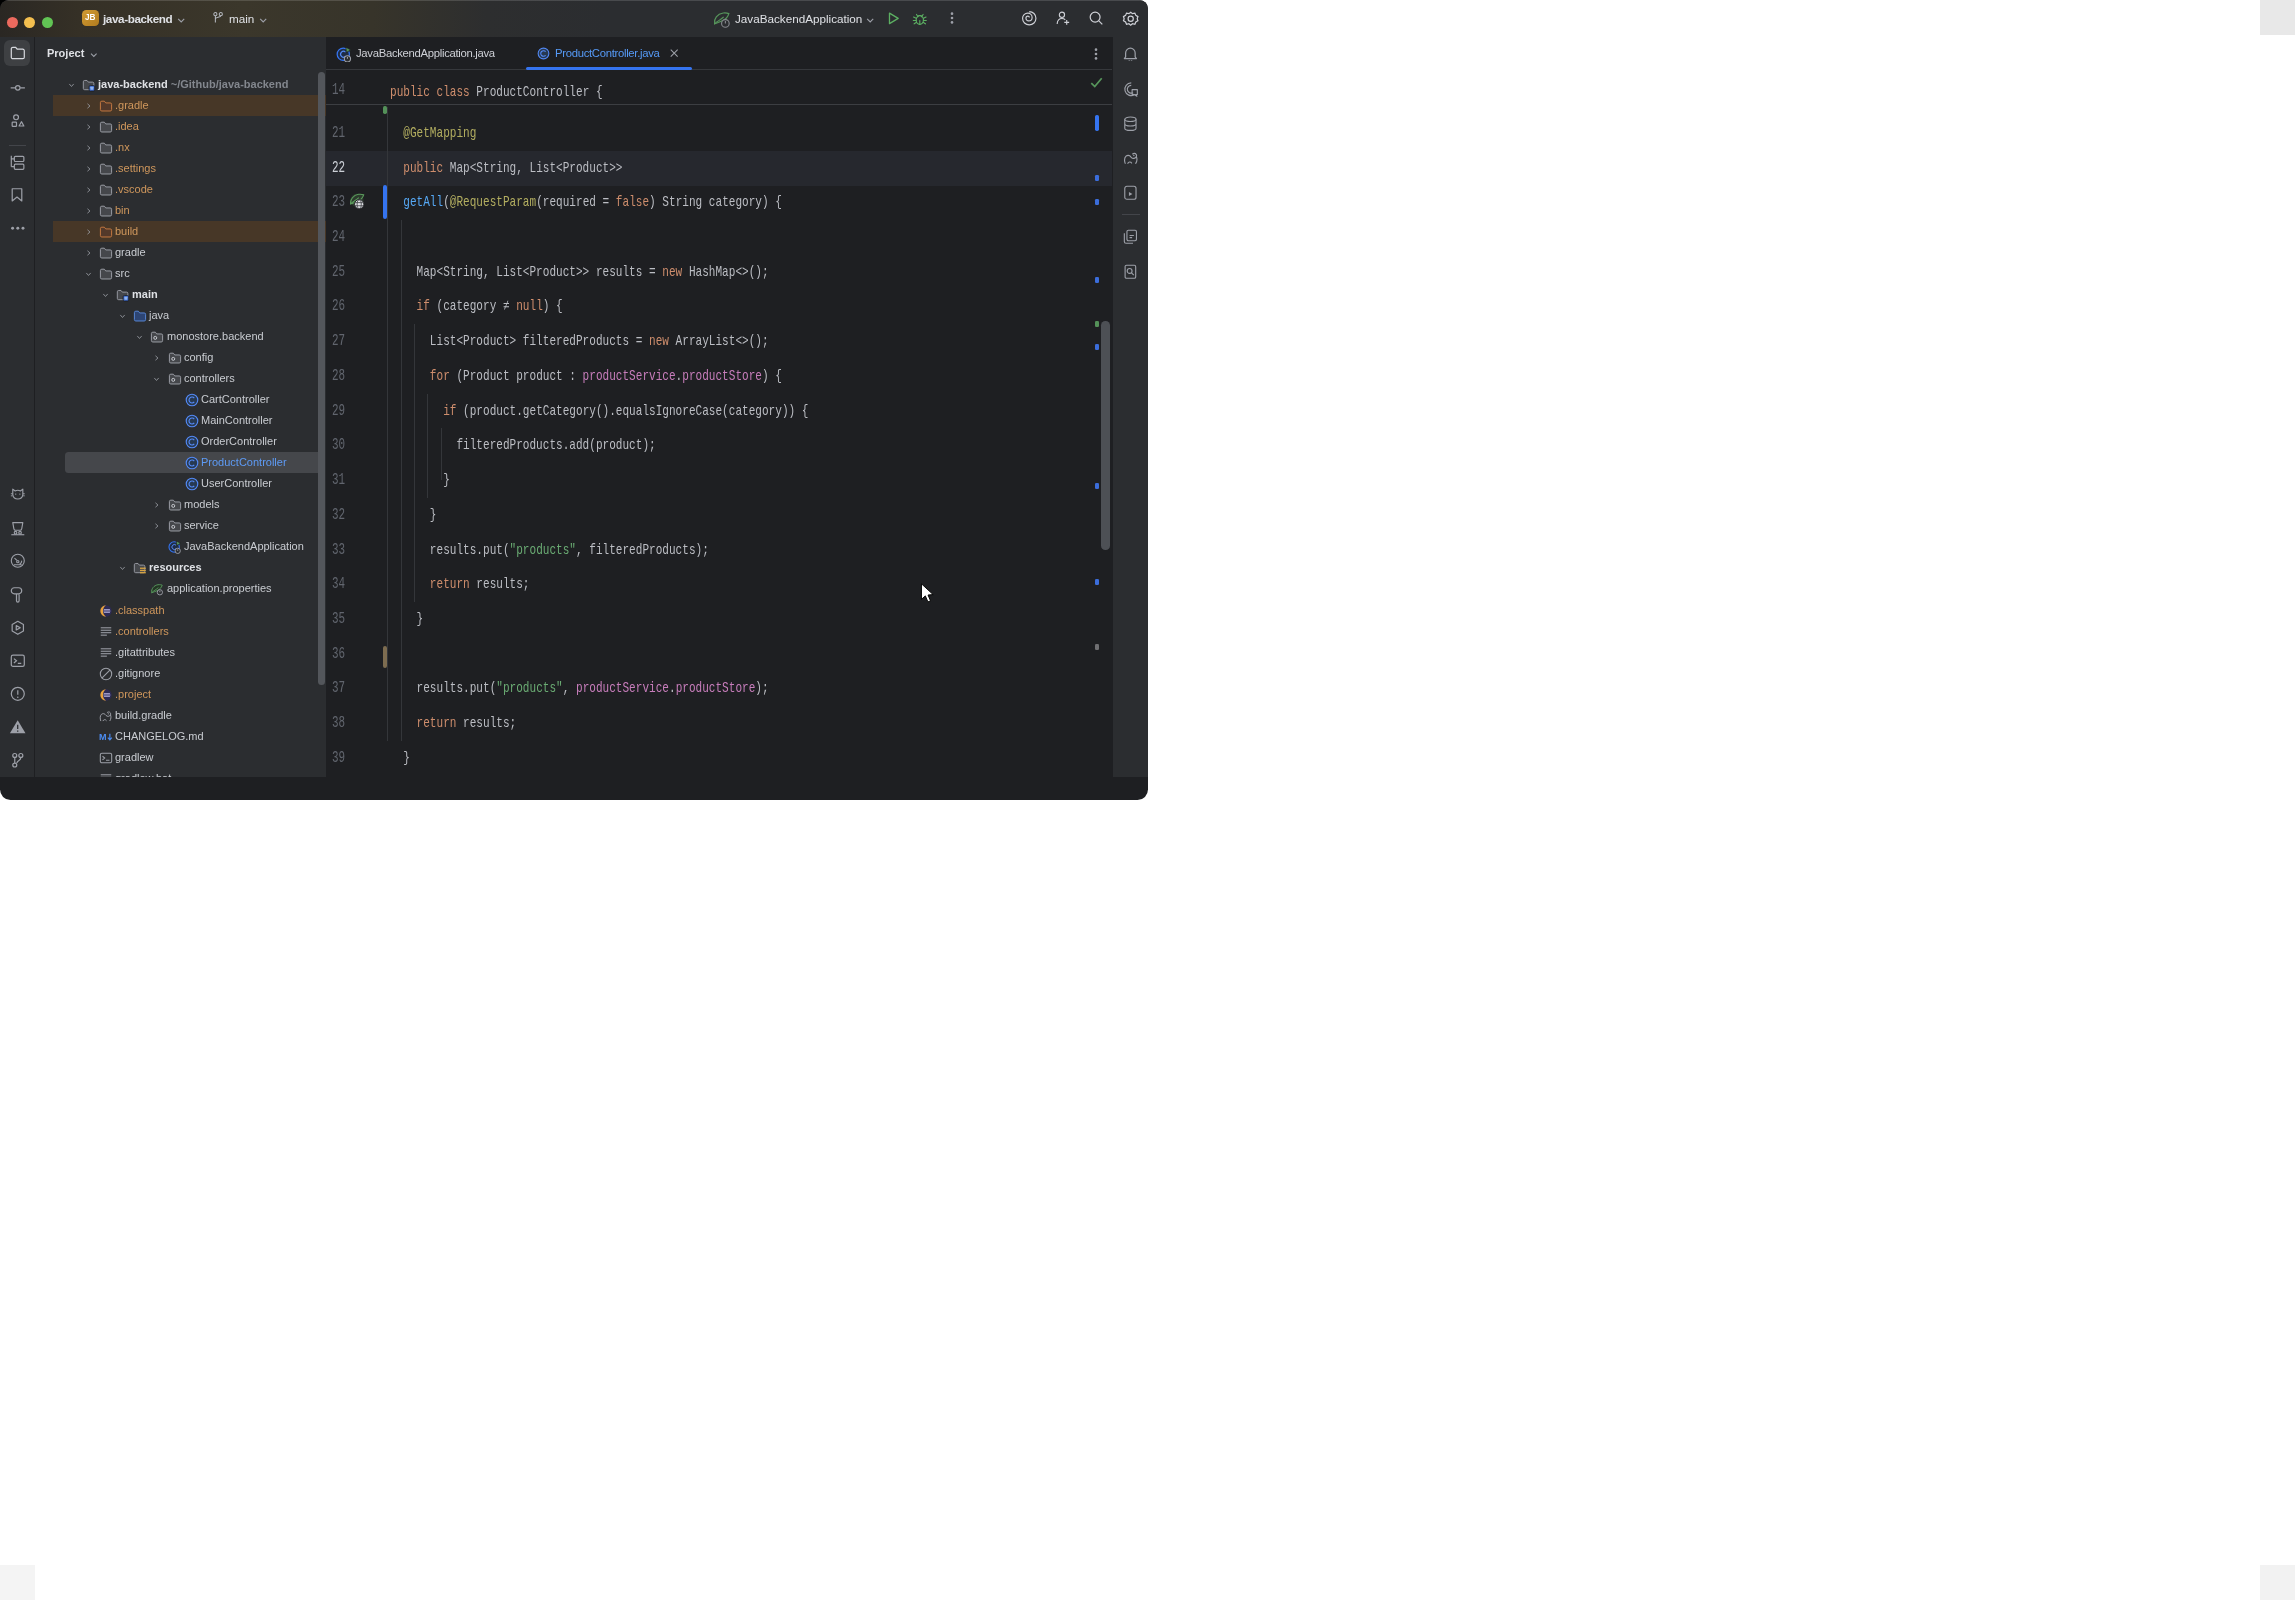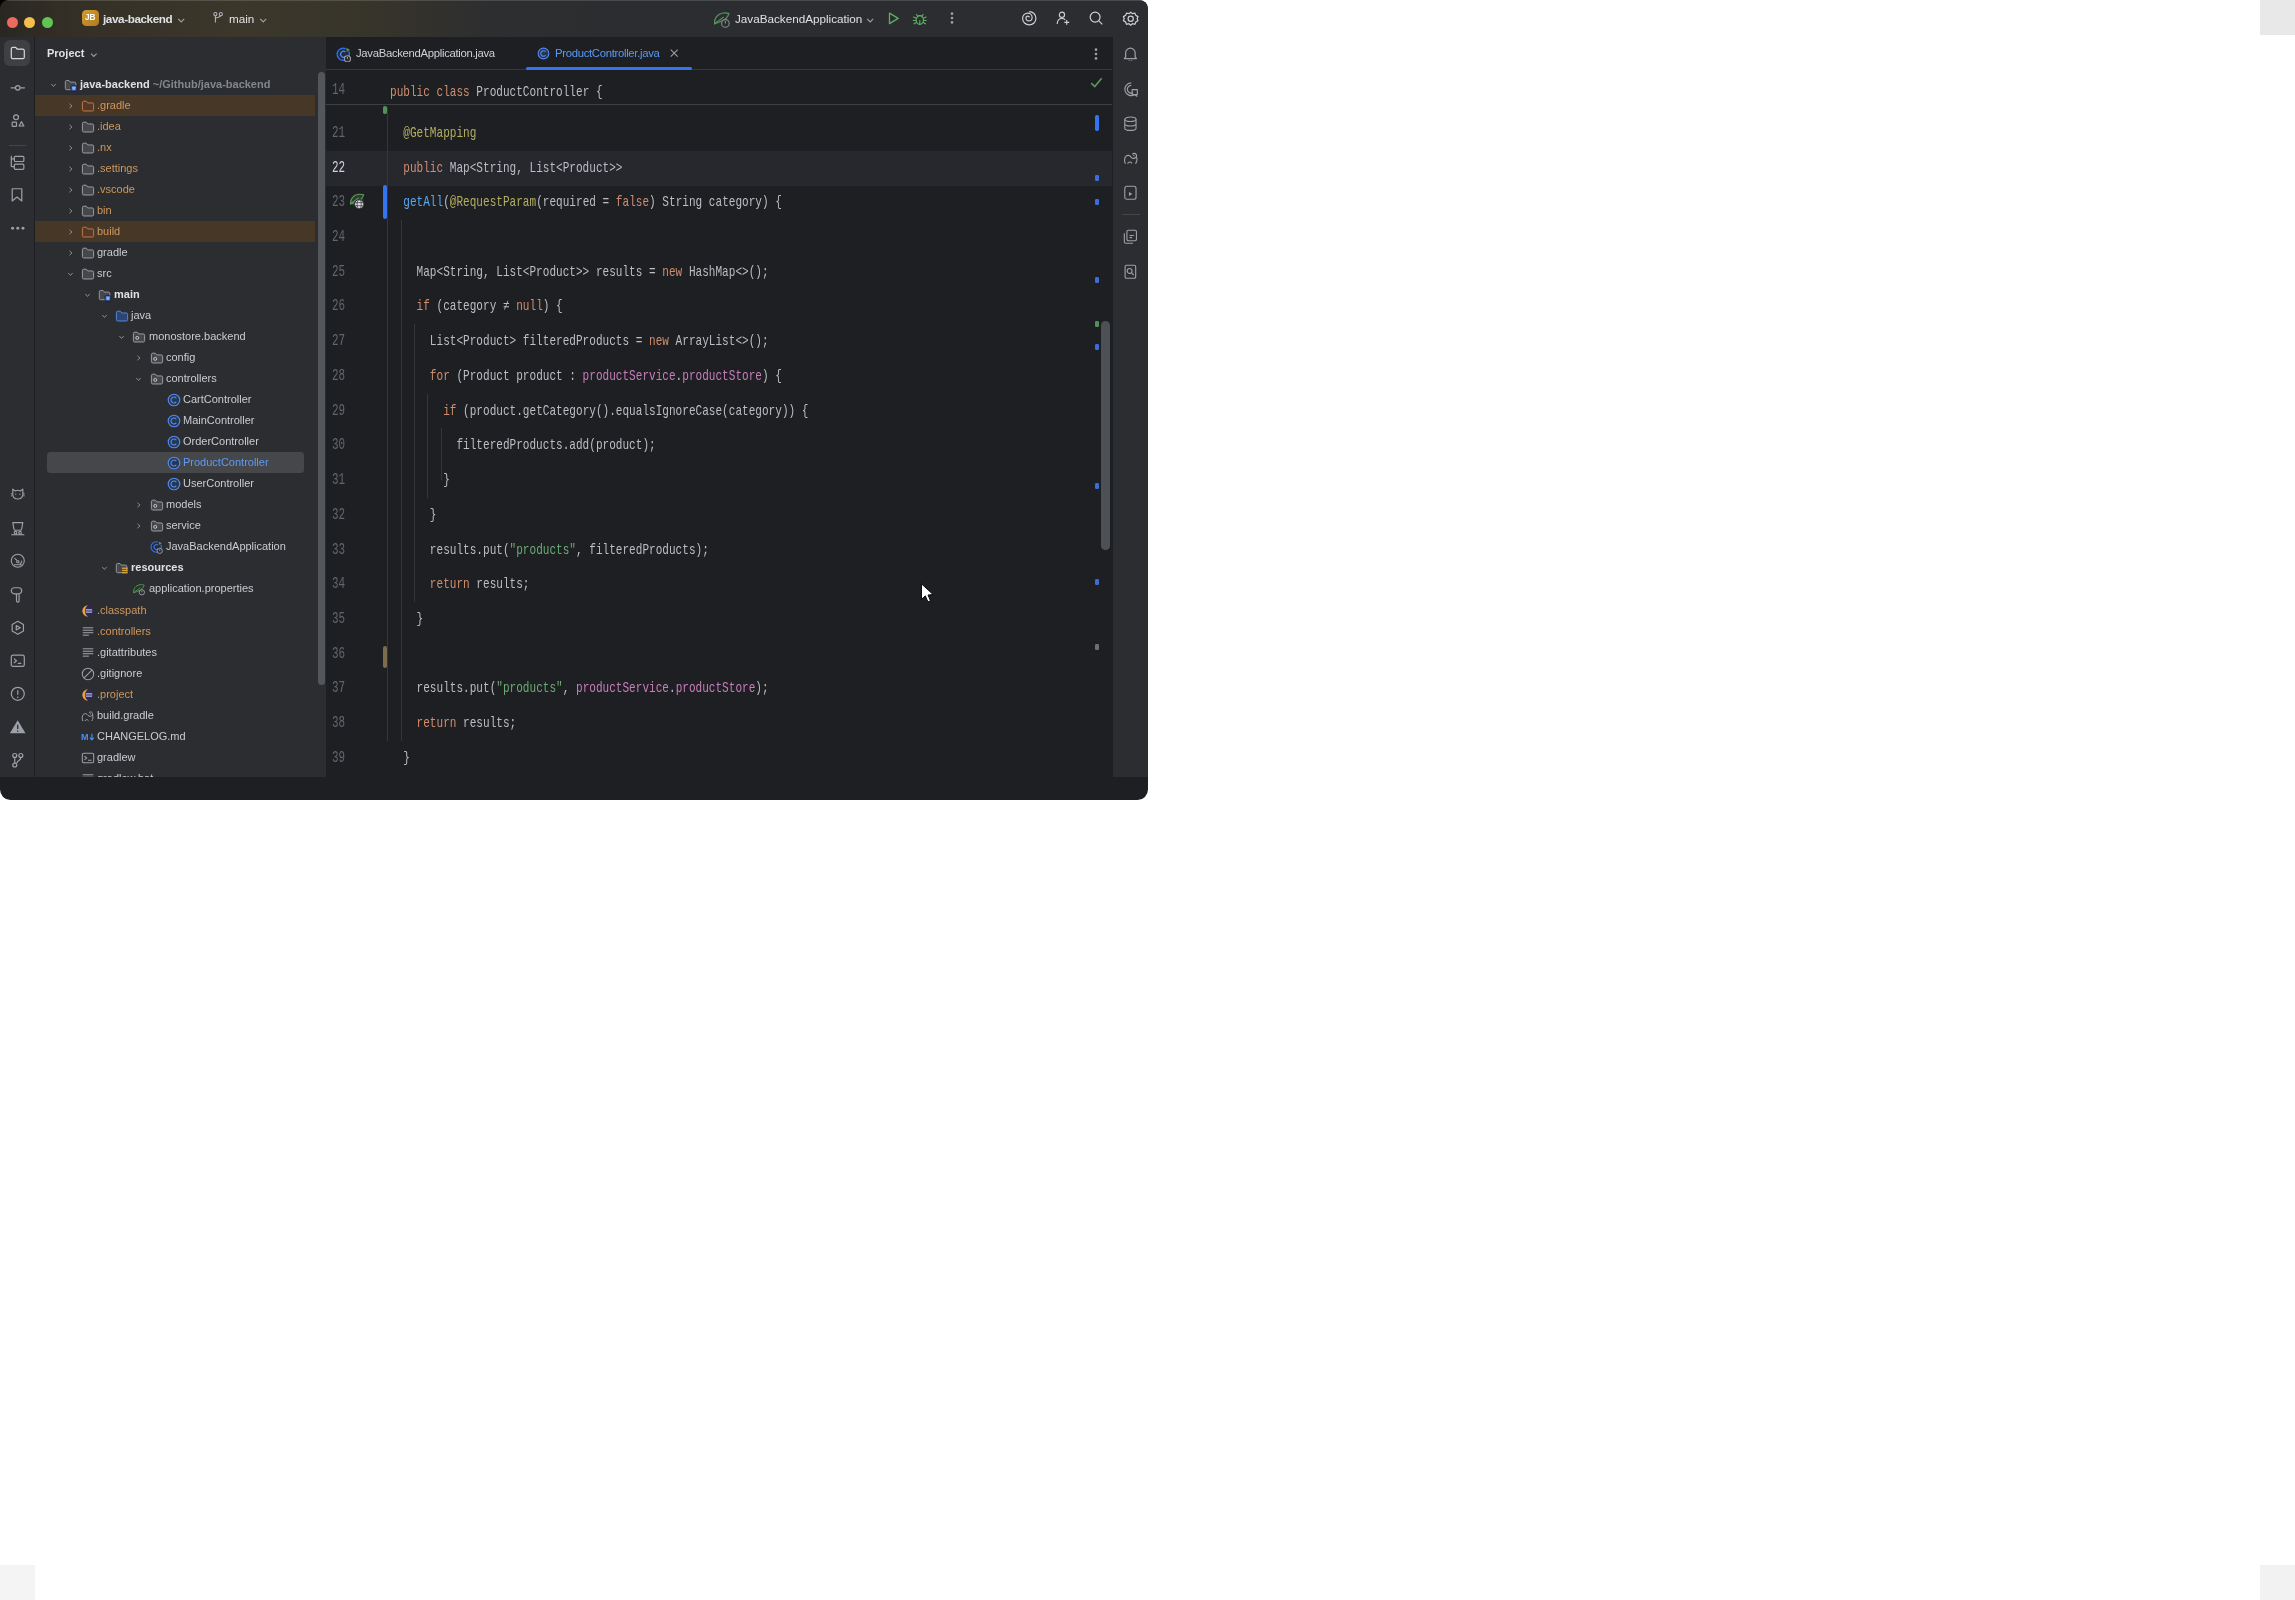--- a/index.html
+++ b/index.html
@@ -12,21 +12,21 @@
          border-radius:8.7px 8.7px 10.4px 10.4px; overflow:hidden; }
   .titlebar { position:absolute; left:0; top:0; width:1148px; height:37px;
     background:linear-gradient(90deg,#2a2723 0px,#353026 78px,#3b372b 243px,#37342a 373px,#2d2e2f 486px,#2b2d30 608px,#2b2d30 1148px); }
   .tl { position:absolute; top:16.5px; width:11px; height:11px; border-radius:50%; }
   .leftstrip { position:absolute; left:0; top:37px; width:35px; height:740px; background:#2b2d30; border-right:0.9px solid #1e1f22; }
   .tree { position:absolute; left:35px; top:37px; width:292px; height:740px; background:#2b2d30; overflow:hidden; }
   .editor { position:absolute; left:326px; top:37px; width:786px; height:740px; background:#1e1f22; overflow:hidden; }
   .rightstrip { position:absolute; left:1112px; top:37px; width:36px; height:740px; background:#2b2d30; border-left:0.9px solid #1e1f22; }
   .statusbar { position:absolute; left:0; top:777px; width:1148px; height:23.4px; background:#2b2d30; border-top:0.9px solid #1a1b1e; }
   
-  .row { position:absolute; left:0; width:292px; height:21px; line-height:21px; font-size:11px; color:#c9ccd1; white-space:nowrap; }
+  .row { position:absolute; left:18px; width:292px; height:21px; line-height:21px; font-size:11px; color:#c9ccd1; white-space:nowrap; }
   .row .txt { position:absolute; top:0; }
   .rowbg-brown { position:absolute; left:0; width:280px; height:21px; background:#473727; }
   .rowbg-sel { position:absolute; left:12px; width:257px; height:21px; background:#45474b; border-radius:3.5px; }
   .chev { position:absolute; top:50%; transform:translateY(-50%); width:7px; height:7px; }
   .ticon { position:absolute; top:50%; transform:translateY(-50%); width:14px; height:14px; }
   .orange { color:#cf975c; }
   .bold { font-weight:bold; color:#dfe1e5; }
   .selblue { color:#5e9bf5; }
   .gpath { color:#83878e; }
   

